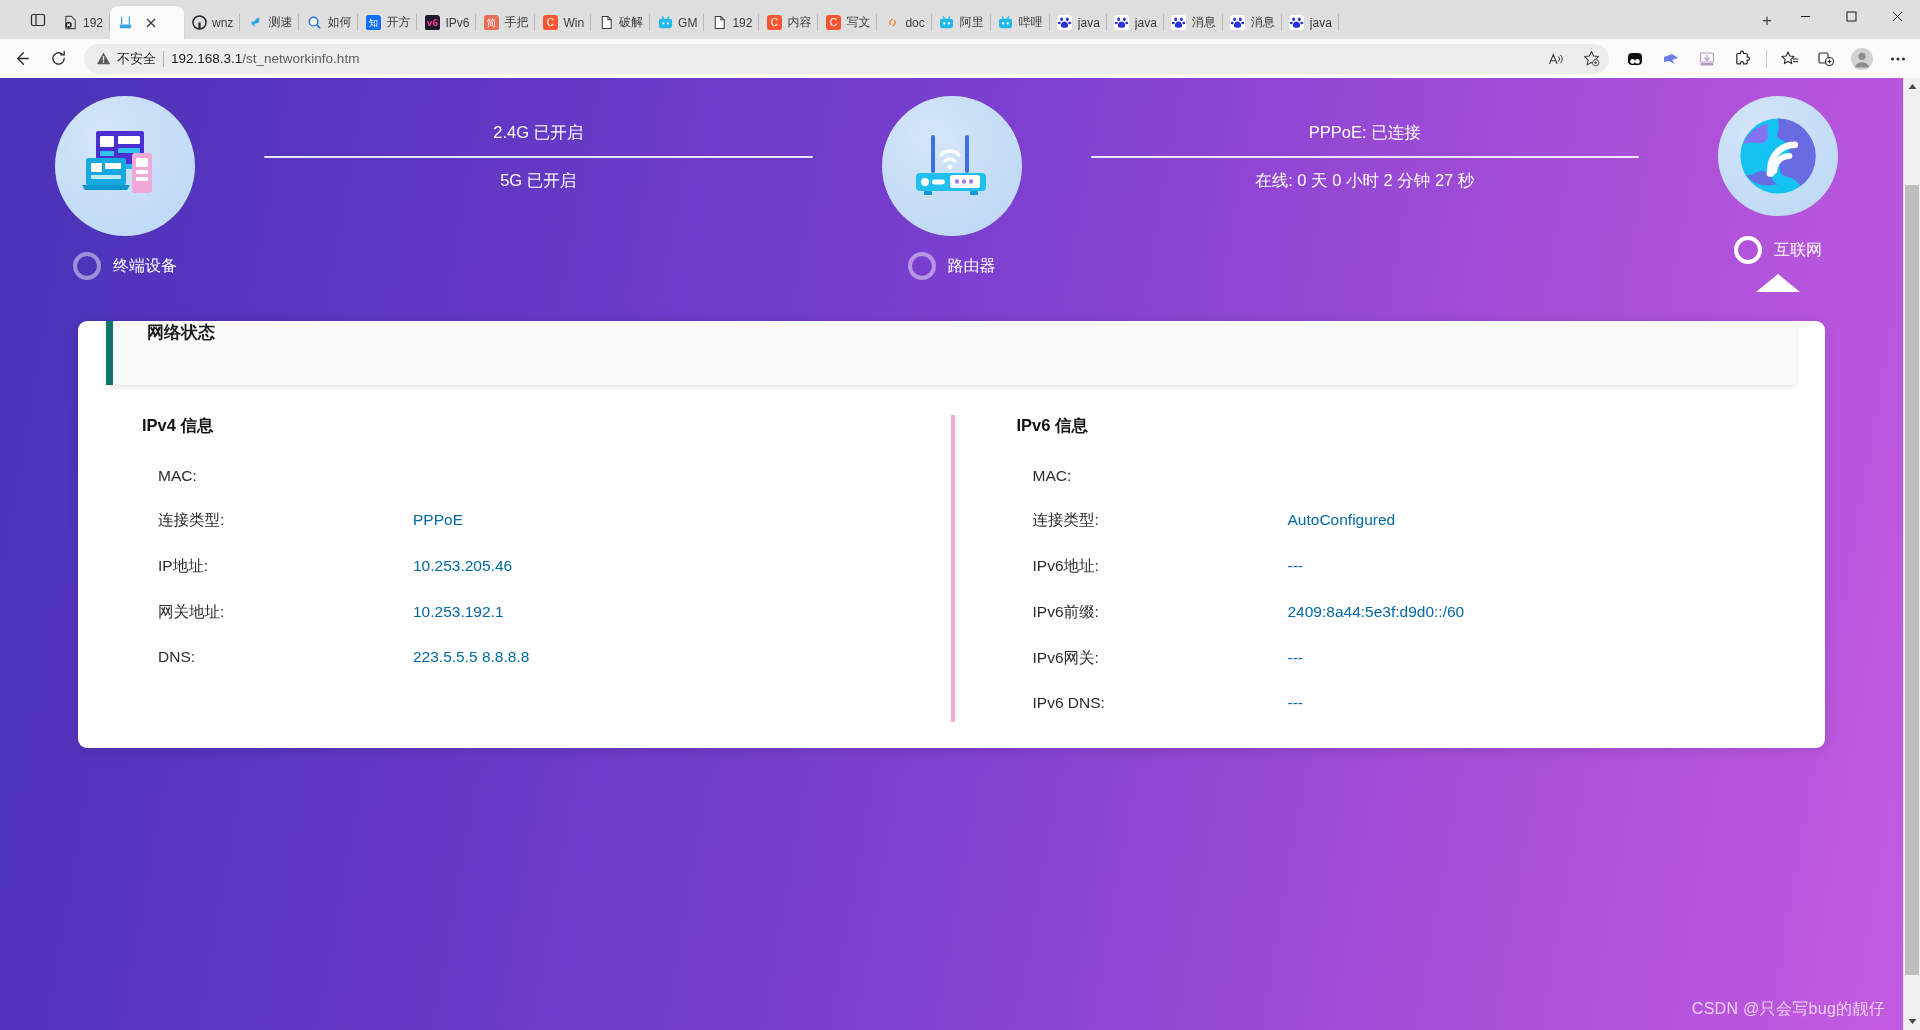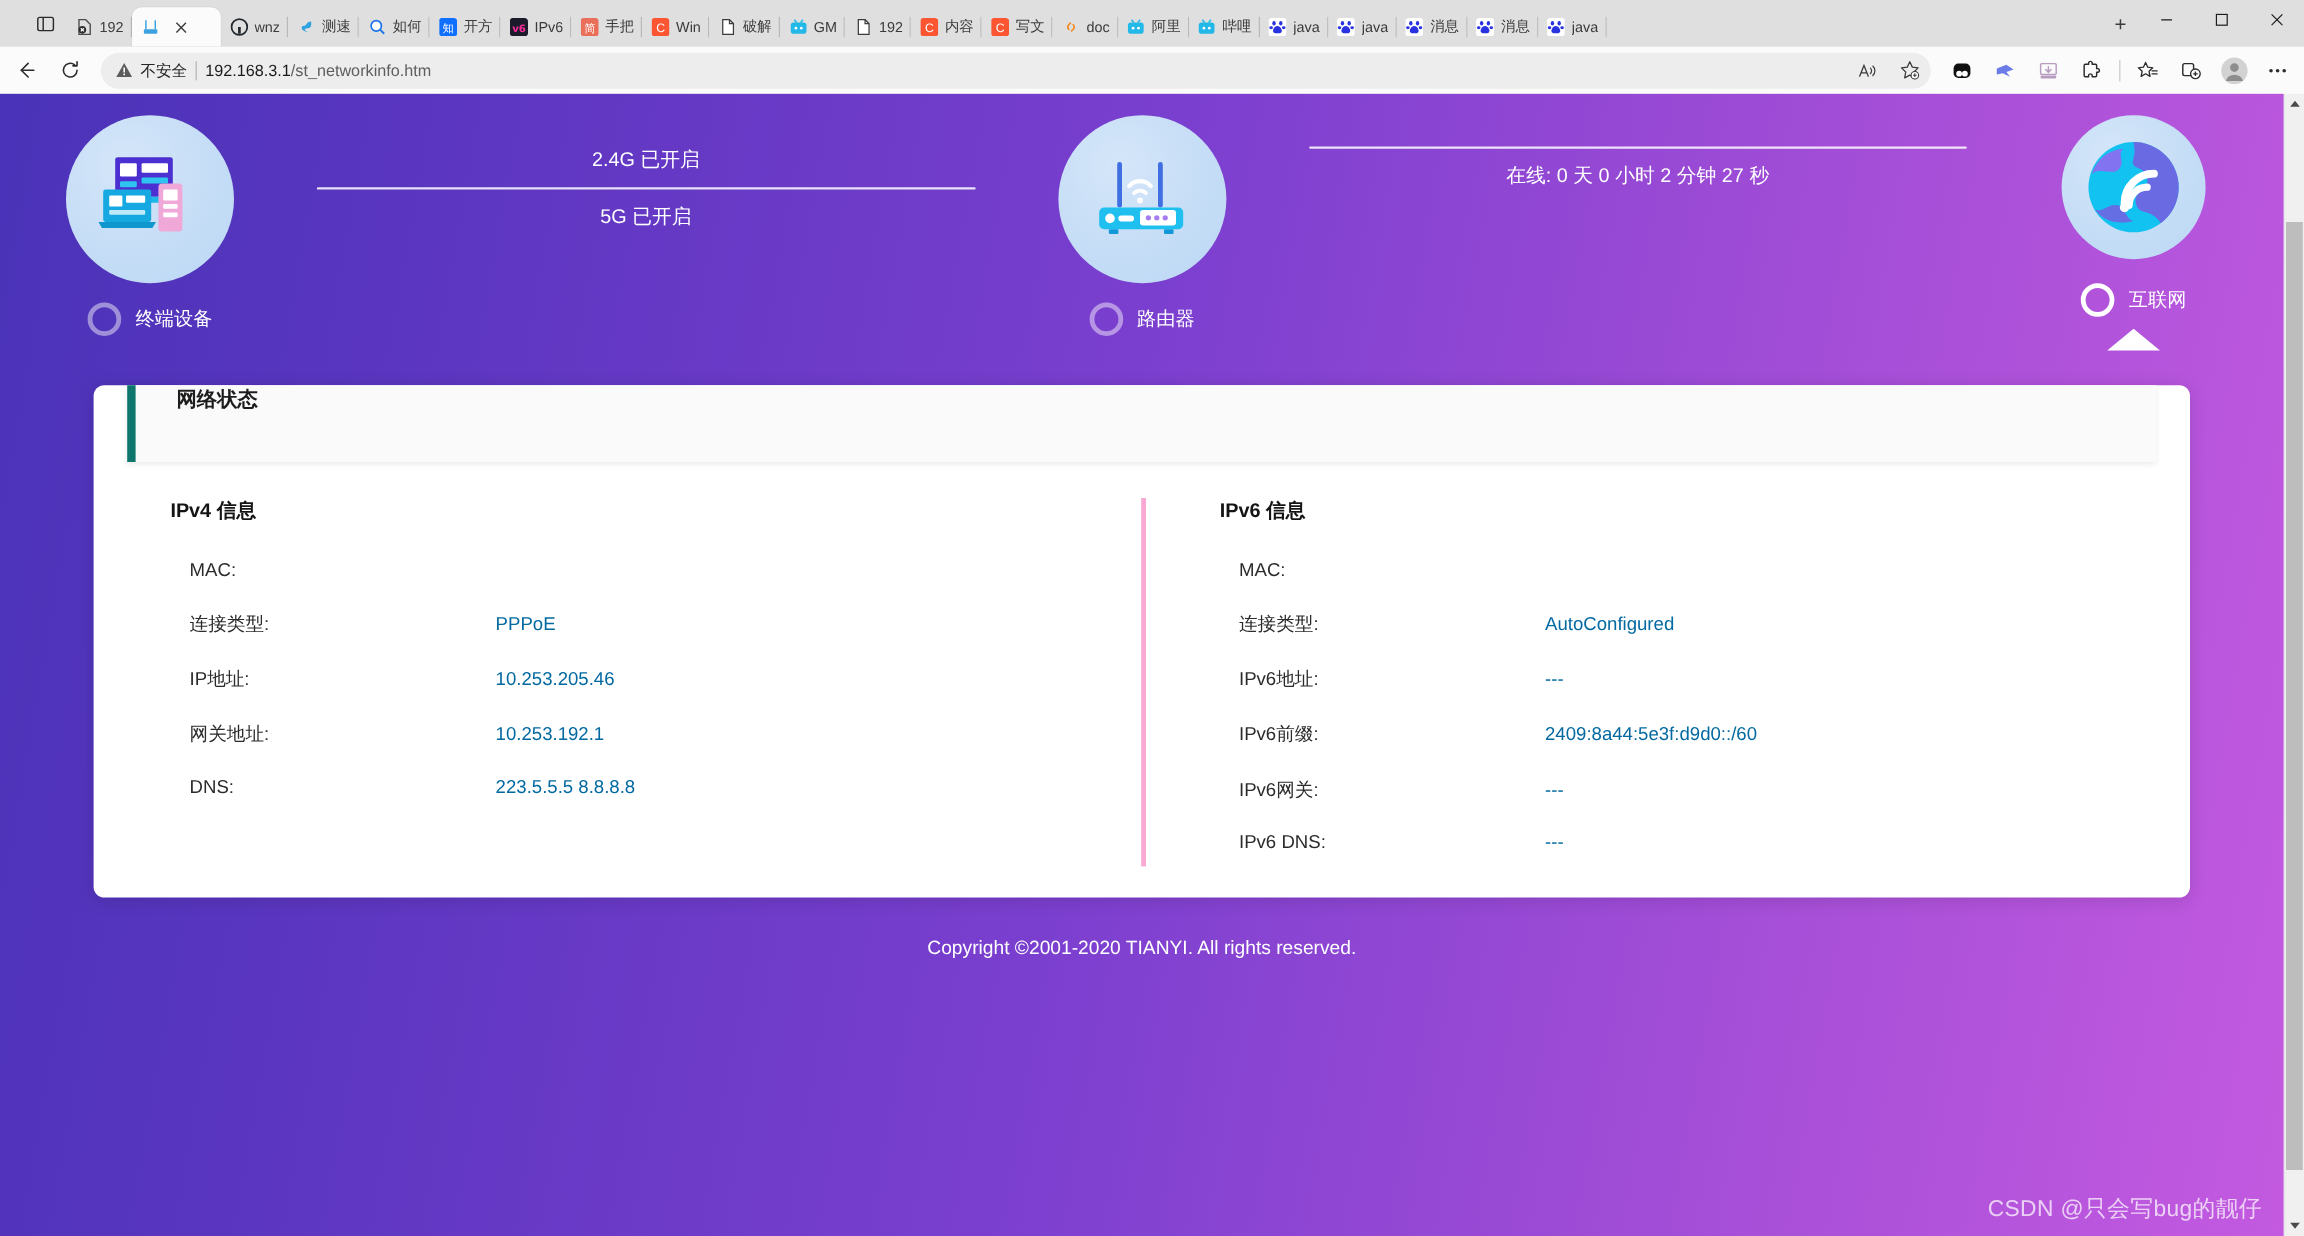--- a/index.html
+++ b/index.html
@@ -176,21 +176,21 @@
   .row:last-child { margin-bottom: 10px; }
   .row .k { width: 255px; flex: 0 0 255px; color: #2b2b2b; }
   .row .v { color: #0369a1; white-space: nowrap; }
 
   .copyright {
     text-align: center; color: #fff; font-size: 16px;
     padding: 34px 0 0 0;
   }
   .watermark {
     position: absolute; right: 18px; bottom: 10px;
-    color: rgba(255,255,255,.72); font-size: 19px;
+    color: rgba(255,255,255,.72); font-size: 16px;
     letter-spacing: .3px;
   }
 
   
   .scrollbar {
     width: 17px; background: #f0f0f0; flex: 0 0 17px;
     display: flex; flex-direction: column; border-left: 1px solid #e4e4e4;
   }
   .sb-arrow {
     height: 17px; display: flex; align-items: center; justify-content: center;
@@ -629,20 +629,21 @@
               <rect x="60" y="64" width="8" height="4" rx="1" fill="#1098d8"></rect>
             </svg>
           </div>
           <div class="nodelabel">
             <span class="ring"></span>
             <span>路由器</span>
           </div>
         </div>
 
         <div class="link">
+          <div class="ltop">PPPoE: 已连接</div>
           <div class="lline"></div>
           <div class="lbot">在线: 0 天 0 小时 2 分钟 27 秒</div>
         </div>
 
         <div class="node internet">
           <div class="bubble" style="width:120px;height:120px;">
             <svg width="94" height="94" viewBox="0 0 100 100">
               <circle cx="50" cy="50" r="40" fill="#12c2f0"></circle>
               <path d="M50 10 a40 40 0 0 1 40 40 a40 40 0 0 1 -16 32 c-8 -14 -20 -6 -22 -18 c-2 -12 12 -10 10 -22 c-2 -12 -16 -6 -12 -18 c2 -7 0 -11 0 -14 Z" fill="#7a5ae0" opacity=".85"></path>
               <path d="M13 38 c10 -6 18 2 24 -4 c6 -6 -2 -14 4 -18 c-14 1 -24 10 -28 22 Z" fill="#8f6cf0" opacity=".9"></path>
@@ -716,21 +717,20 @@
                 </div>
                 <div class="row">
                   <span class="k">IPv6 DNS:</span>
                   <span class="v">---</span>
                 </div>
               </div>
           </div>
         </div>
       </div>
 
-      <div class="copyright">Copyright ©2001-2020 TIANYI. All rights reserved.</div>
       <div class="watermark">CSDN @只会写bug的靓仔</div>
     </div>
 
     <div class="scrollbar">
       <div class="sb-arrow">
         <svg width="9" height="7" viewBox="0 0 9 7">
             <path d="M0.5 6 L4.5 1 L8.5 6 Z" fill="#4a4a4a"></path>
           </svg>
       </div>
       <div class="sb-track">

